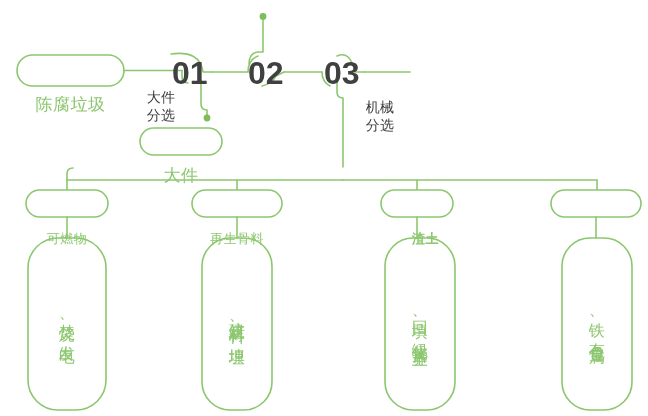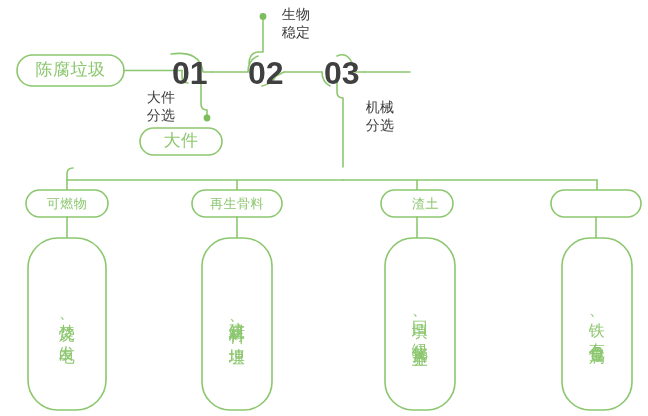--- a/index.html
+++ b/index.html
@@ -90,20 +90,21 @@
     position: absolute;
     display: flex;
     align-items: center;
     justify-content: center;
   }
   .pill-text-wrap {
     position: absolute;
     display: flex;
     align-items: center;
     justify-content: center;
+    margin-top: 35px;
   }
 </style>
 </head>
 <body>
 
 <div id="diagram-root">
 
   <svg id="flow" viewBox="0 0 648 416">
 
     <rect class="pill-shape" x="17" y="55" width="107" height="31" rx="15.5" ry="15.5"></rect>
@@ -161,36 +162,34 @@
   <div class="pill-text-wrap" style="left:17px; top:55px; width:107px; height:31px;">
     <span class="txt green-label" style="position:static;">陈腐垃圾</span>
   </div>
 
   <div class="txt numeral" style="left:172px; top:55px;">01</div>
   <div class="txt numeral" style="left:248px; top:55px;">02</div>
   <div class="txt numeral" style="left:324px; top:55px;">03</div>
 
   <div class="txt gray-label" style="left:133px; top:89px; width:56px;">大件
 分选</div>
-  <div class="txt gray-label" style="left:268px; top:6px; width:56px;">生物
-稳定</div>
   <div class="txt gray-label" style="left:352px; top:99px; width:56px;">机械
 分选</div>
 
   <div class="pill-text-wrap" style="left:140px; top:128px; width:82px; height:27px;">
     <span class="txt green-label" style="position:static;">大件</span>
   </div>
 
   <div class="pill-text-wrap" style="left:26px; top:190px; width:82px; height:27px;">
     <span class="txt green-label-sm" style="position:static;">可燃物</span>
   </div>
   <div class="pill-text-wrap" style="left:192px; top:190px; width:90px; height:27px;justify-content:center;">
     <span class="txt green-label-sm" style="position:static;">再生骨料</span>
   </div>
-  <div class="pill-text-wrap" style="left:381px; top:190px; width:89px; height:27px;">
+  <div class="pill-text-wrap" style="left:381px; top:190px; width:89px; height:27px;font-weight:bold;">
     <span class="txt green-label-sm" style="position:static;">渣土</span>
   </div>
 
   <div class="vtext-wrap" style="left:28px; top:238px; width:78px; height:172px;">
     <div class="vtext" style="max-height:150px;">焚烧、发电</div>
   </div>
   <div class="vtext-wrap" style="left:202px; top:238px; width:70px; height:172px;">
     <div class="vtext" style="max-height:155px;">建筑材料、填埋</div>
   </div>
   <div class="vtext-wrap" style="left:385px; top:238px; width:70px; height:172px;">

